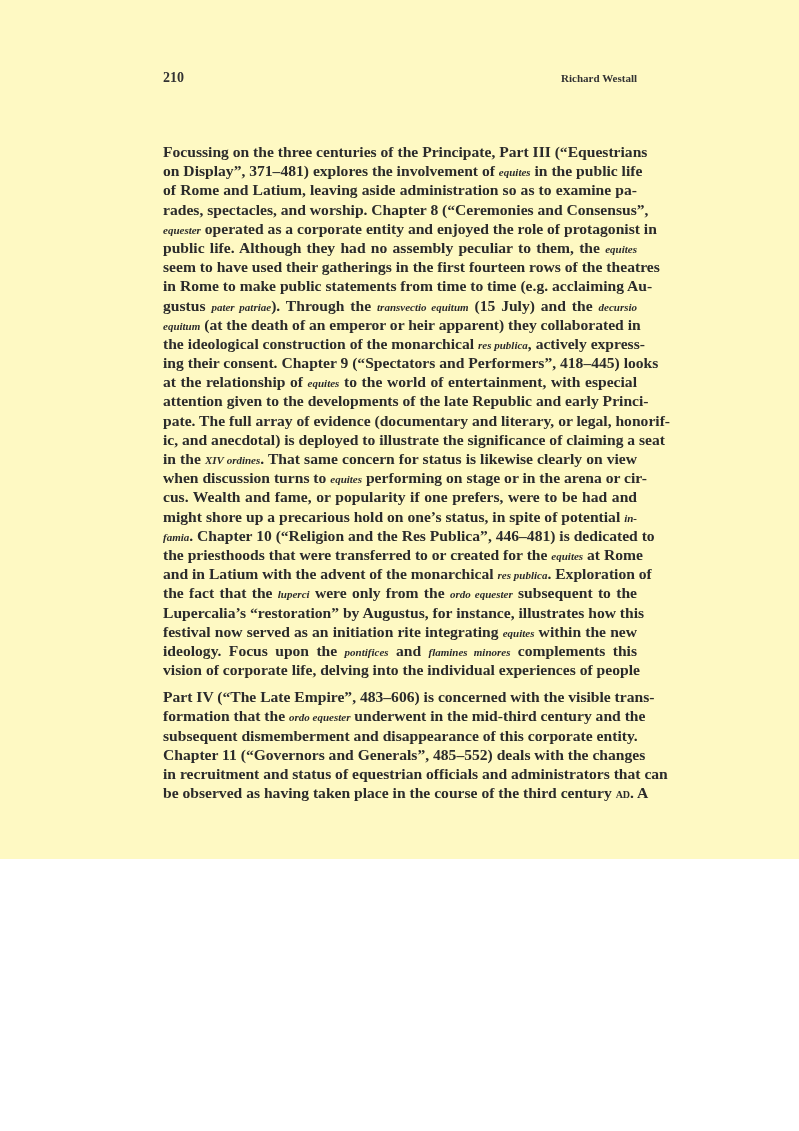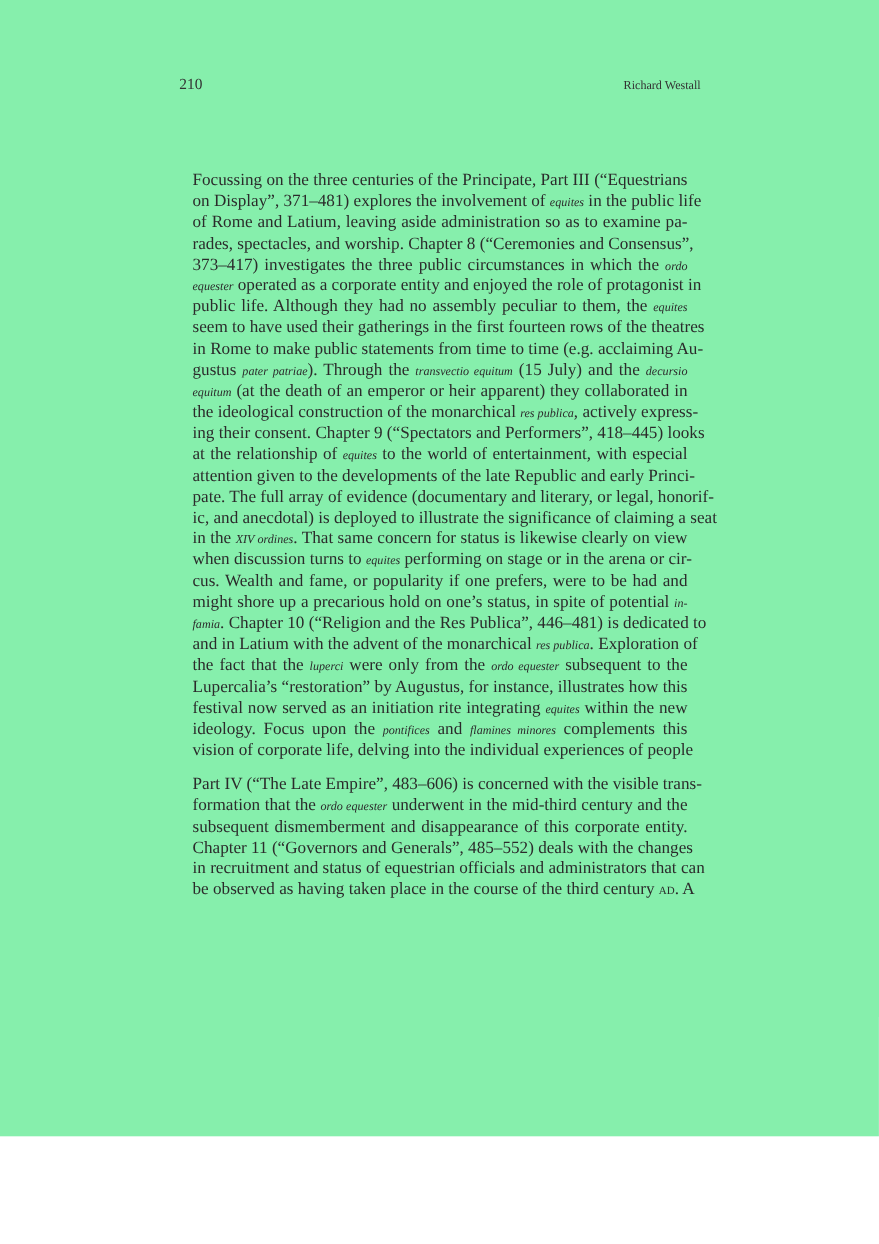--- a/index.html
+++ b/index.html
@@ -1,25 +1,25 @@
 <!DOCTYPE html>
 <html><head>
   <meta charset="utf-8">
   <style>
     html, body { margin: 0; padding: 0; background: #ffffff; }
     body { width: 799px; height: 1131px; position: relative; overflow: hidden; color: #2a2a2a; }
-    .page { position: absolute; left: 0; top: 0; width: 799px; height: 1033px; background: #86efac; }
+    .page { position: absolute; left: 0; top: 0; width: 799px; height: 859px; background: #fef9c3; font-weight: bold; }
     .running-head { position: absolute; top: 70px; left: 163px; width: 474px; height: 20px;
       font-family: "Liberation Serif", "DejaVu Serif", serif; }
     .page-number { position: absolute; left: 0; top: 0; font-size: 14px; color: #333; }
     .running-title { position: absolute; left: 0; right: 0; top: 2px; text-align: right; font-size: 11px; color: #333; }
     .body-text { position: absolute; left: 163px; top: 142px; width: 474px;
       font-family: "Liberation Serif", "DejaVu Serif", serif; font-size: 15.6px; line-height: 19.2px;
       text-align: justify; color: #2b2b2b; }
-    .para { margin: 12px; text-indent: 0; hyphens: manual; }
+    .para { margin: 0; text-indent: 0; hyphens: manual; }
     .para + .para { margin-top: 8px; }
     .it { font-style: italic; font-size: 11px; }
     .sc { font-variant: small-caps; font-size: 10px; }
     .line { display: block; text-align: justify; text-align-last: justify; white-space: nowrap; height: 19.2px; }
     .line.last { text-align-last: left; }
   </style>
 </head>
 <body>
 
 <div class="page">
@@ -27,38 +27,38 @@
     <span class="page-number">210</span>
     <div class="running-title">Richard Westall</div>
   </div>
 
   <div class="body-text">
     <div class="para">
         <span class="line"><span>Focussing on the three centuries of the Principate, Part III (“Equestrians</span></span>
         <span class="line"><span>on Display”, 371–481) explores the involvement of </span><span class="it">equites</span><span> in the public life</span></span>
         <span class="line"><span>of Rome and Latium, leaving aside administration so as to examine pa-</span></span>
         <span class="line"><span>rades, spectacles, and worship. Chapter 8 (“Ceremonies and Consensus”,</span></span>
-        <span class="line"><span>373–417) investigates the three public circumstances in which the </span><span class="it">ordo</span></span>
         <span class="line"><span class="it">equester</span><span> operated as a corporate entity and enjoyed the role of protagonist in</span></span>
         <span class="line"><span>public life. Although they had no assembly peculiar to them, the </span><span class="it">equites</span></span>
         <span class="line"><span>seem to have used their gatherings in the first fourteen rows of the theatres</span></span>
         <span class="line"><span>in Rome to make public statements from time to time (e.g. acclaiming Au-</span></span>
         <span class="line"><span>gustus </span><span class="it">pater patriae</span><span>). Through the </span><span class="it">transvectio equitum</span><span> (15 July) and the </span><span class="it">decursio</span></span>
         <span class="line"><span class="it">equitum</span><span> (at the death of an emperor or heir apparent) they collaborated in</span></span>
         <span class="line"><span>the ideological construction of the monarchical </span><span class="it">res publica</span><span>, actively express-</span></span>
         <span class="line"><span>ing their consent. Chapter 9 (“Spectators and Performers”, 418–445) looks</span></span>
         <span class="line"><span>at the relationship of </span><span class="it">equites</span><span> to the world of entertainment, with especial</span></span>
         <span class="line"><span>attention given to the developments of the late Republic and early Princi-</span></span>
         <span class="line"><span>pate. The full array of evidence (documentary and literary, or legal, honorif-</span></span>
         <span class="line"><span>ic, and anecdotal) is deployed to illustrate the significance of claiming a seat</span></span>
         <span class="line"><span>in the </span><span class="it">XIV ordines</span><span>. That same concern for status is likewise clearly on view</span></span>
         <span class="line"><span>when discussion turns to </span><span class="it">equites</span><span> performing on stage or in the arena or cir-</span></span>
         <span class="line"><span>cus. Wealth and fame, or popularity if one prefers, were to be had and</span></span>
         <span class="line"><span>might shore up a precarious hold on one’s status, in spite of potential </span><span class="it">in-</span></span>
         <span class="line"><span class="it">famia</span><span>. Chapter 10 (“Religion and the Res Publica”, 446–481) is dedicated to</span></span>
+        <span class="line"><span>the priesthoods that were transferred to or created for the </span><span class="it">equites</span><span> at Rome</span></span>
         <span class="line"><span>and in Latium with the advent of the monarchical </span><span class="it">res publica</span><span>. Exploration of</span></span>
         <span class="line"><span>the fact that the </span><span class="it">luperci</span><span> were only from the </span><span class="it">ordo equester</span><span> subsequent to the</span></span>
         <span class="line"><span>Lupercalia’s “restoration” by Augustus, for instance, illustrates how this</span></span>
         <span class="line"><span>festival now served as an initiation rite integrating </span><span class="it">equites</span><span> within the new</span></span>
         <span class="line"><span>ideology. Focus upon the </span><span class="it">pontifices</span><span> and </span><span class="it">flamines minores</span><span> complements this</span></span>
         <span class="line"><span>vision of corporate life, delving into the individual experiences of people</span></span>
       </div>
     <div class="para">
         <span class="line"><span>Part IV (“The Late Empire”, 483–606) is concerned with the visible trans-</span></span>
         <span class="line"><span>formation that the </span><span class="it">ordo equester</span><span> underwent in the mid-third century and the</span></span>

